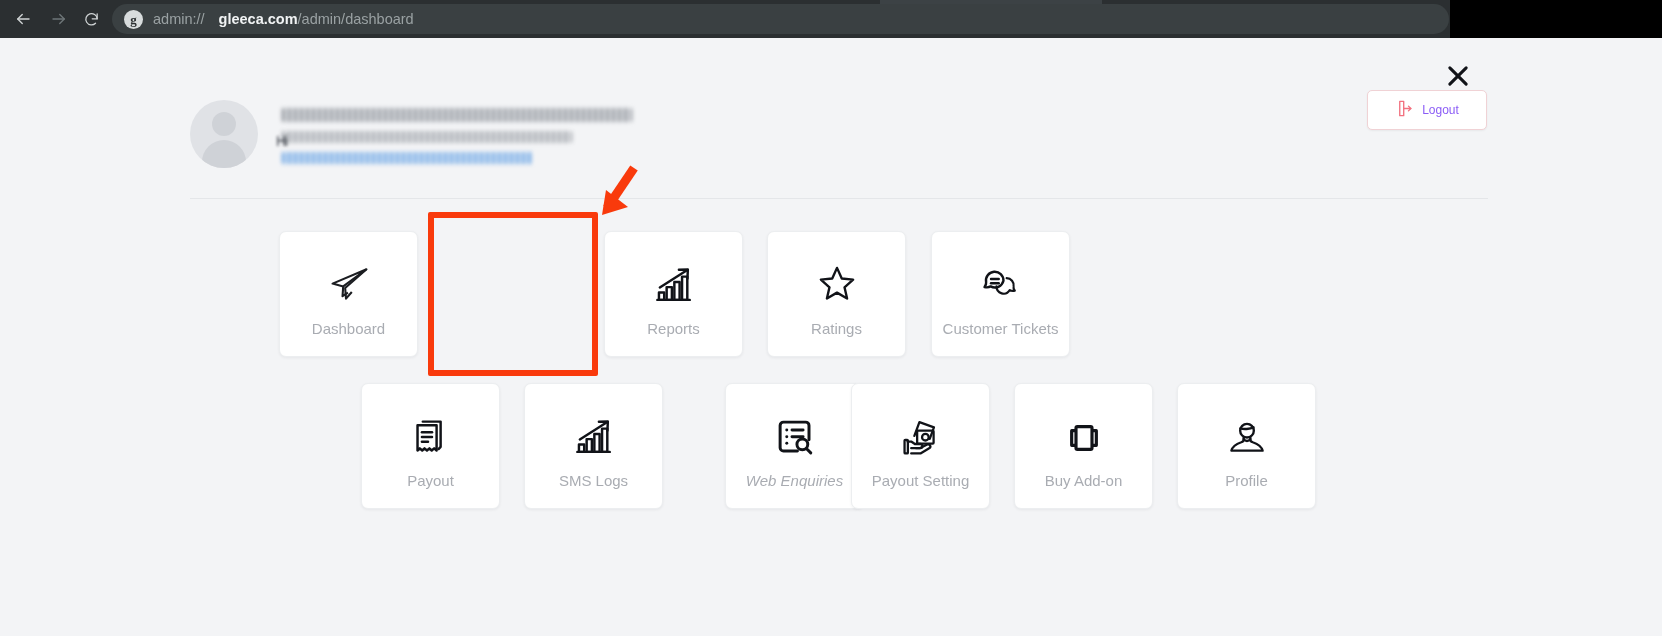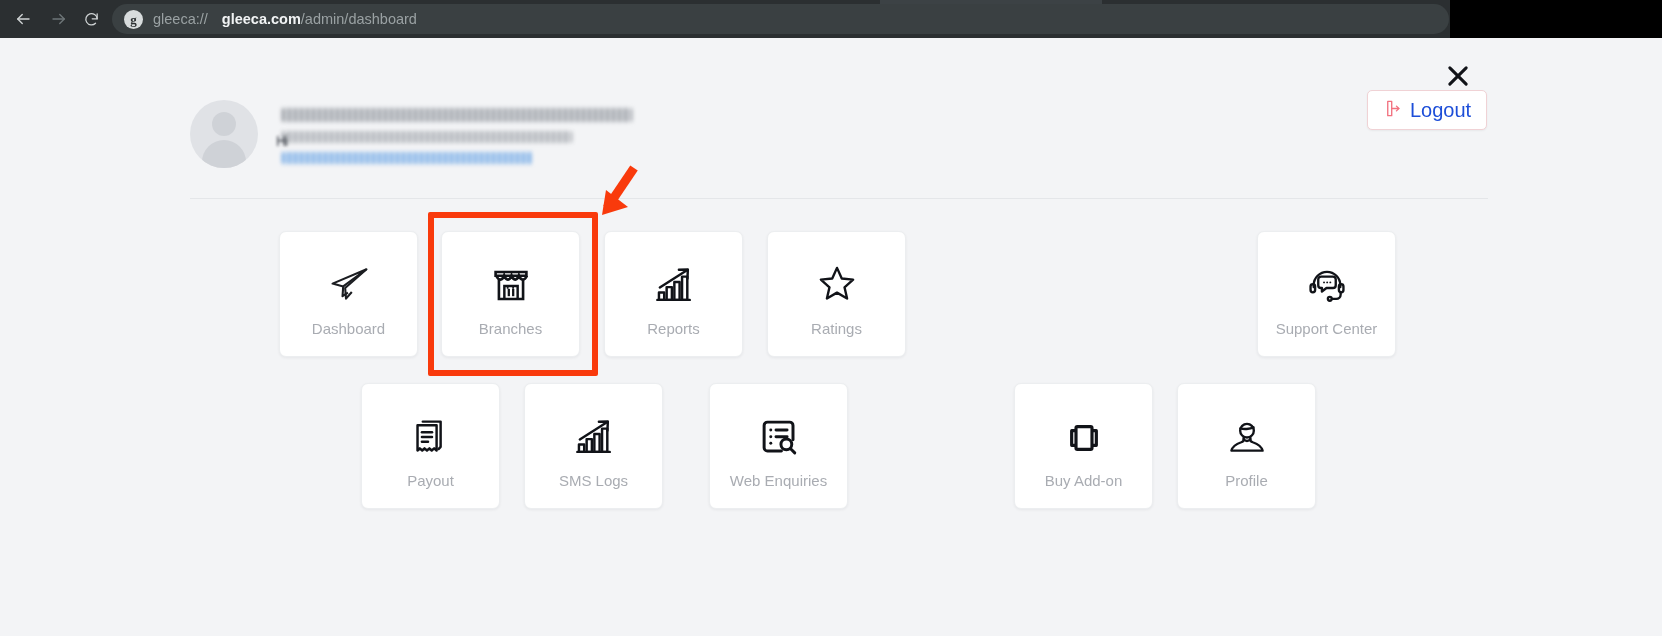--- a/index.html
+++ b/index.html
@@ -65,21 +65,21 @@
   }
 
   #logout-btn{
     position:absolute; left:1367px; top:52px;
     width:120px; height:40px;
     background:#fff; border:1px solid #f0d2d5; border-radius:5px;
     display:flex; align-items:center; justify-content:center; gap:8px;
     box-shadow:0 1px 2px rgba(0,0,0,.05);
     cursor:pointer;
   }
-  #logout-btn .lbl{ color:#1d4ed8; font-size:20px; }
+  #logout-btn .lbl{ color:#8b5cf6; font-size:12px; }
 
   
   #profile{
     position:absolute; left:190px; top:62px;
     display:flex; align-items:flex-start; gap:24px;
   }
   #avatar{
     width:68px; height:68px; border-radius:50%;
     background:#e0e2e6; position:relative; overflow:hidden; flex:0 0 auto;
   }
@@ -172,21 +172,21 @@
   </div>
   <div class="nav-btn" id="nav-reload">
     <svg width="17" height="17" viewBox="0 0 24 24" fill="none" stroke="#cfd3d4" stroke-width="1.8" stroke-linecap="round" stroke-linejoin="round">
       <path d="M20 11a8 8 0 1 0-2.3 6.3"></path>
         <polyline points="20,4 20,11 13,11"></polyline>
     </svg>
   </div>
 
   <div id="omnibox">
     <div id="site-badge">g</div>
-    <div id="url-text"><span class="scheme">gleeca://</span><span class="host">gleeca.com</span><span class="path">/admin/dashboard</span></div>
+    <div id="url-text"><span class="scheme">admin://</span><span class="host">gleeca.com</span><span class="path">/admin/dashboard</span></div>
   </div>
 </div>
 
 <div id="page">
 
   <div id="close-btn">
     <svg width="28" height="28" viewBox="0 0 24 24" fill="none" stroke="#111318" stroke-width="2.6" stroke-linecap="round">
       <line x1="5" y1="5" x2="19" y2="19"></line>
         <line x1="19" y1="5" x2="5" y2="19"></line>
     </svg>
@@ -222,35 +222,20 @@
     <div class="ico">
       <svg width="42" height="42" viewBox="0 0 24 24" fill="none" stroke="#1b1d21" stroke-width="1.2" stroke-linejoin="round">
         <path d="M22 3 2.6 11.2l6.1 1.6L22 3z"></path>
           <path d="M22 3 9.8 13.7l.5 6.1L13.6 16"></path>
         <path d="m8.7 12.8-.4 5.6 3.1-2.1"></path>
       </svg>
     </div>
     <div class="cap">Dashboard</div>
   </div>
 
-  <div class="tile" style="left:441px;top:193px;width:139px;height:126px;">
-    <div class="ico">
-      <svg width="42" height="42" viewBox="0 0 24 24" fill="none" stroke="#111318" stroke-width="1.5">
-        <path d="M3.2 4.6h17.6v2.1H3.2z" fill="#fff"></path>
-        <path d="M3.6 6.7c.6 1.4 1.4 2.2 2.4 2.2s1.7-.8 2.1-2.2c.4 1.4 1.1 2.2 2.1 2.2s1.7-.8 2.1-2.2
-                 c.4 1.4 1.1 2.2 2.1 2.2s1.7-.8 2.1-2.2c.4 1.4 1.2 2.2 2.2 2.2s1.8-.8 2.4-2.2"></path>
-        <path d="M5.1 9.2V20h13.8V9.2"></path>
-        <path d="M8.2 20v-7.4h7.6V20" stroke-width="1.4"></path>
-        <rect x="10.1" y="14.2" width="1.3" height="4.2" fill="#111318" stroke="none"></rect>
-        <rect x="12.6" y="14.2" width="1.3" height="4.2" fill="#111318" stroke="none"></rect>
-        <path d="M10.1 14.2v-1.3M13.2 14.2v-1.3" stroke-width="1"></path>
-      </svg>
-    </div>
-    <div class="cap">Branches</div>
-  </div>
 
   <div class="tile" style="left:604px;top:193px;width:139px;height:126px;">
     <div class="ico">
       <svg width="42" height="42" viewBox="0 0 24 24" fill="none" stroke="#111318" stroke-width="1.4" stroke-linecap="round" stroke-linejoin="round">
         <line x1="2.5" y1="20.5" x2="21" y2="20.5"></line>
         <rect x="3.4" y="16.3" width="3" height="4.2"></rect>
         <rect x="7.8" y="13.2" width="3" height="7.3"></rect>
         <rect x="12.2" y="10.3" width="3" height="10.2"></rect>
         <rect x="16.6" y="7.2" width="3" height="13.3"></rect>
         <path d="M3.9 13.4 19.6 3.4"></path>
@@ -262,39 +247,33 @@
 
   <div class="tile" style="left:767px;top:193px;width:139px;height:126px;">
     <div class="ico">
       <svg width="44" height="44" viewBox="0 0 24 24" fill="none" stroke="#111318" stroke-width="1.3" stroke-linejoin="round">
         <path d="M12 3.2 14.6 9l6.2.6-4.7 4.2 1.4 6.1L12 16.7 6.5 19.9l1.4-6.1L3.2 9.6 9.4 9z"></path>
       </svg>
     </div>
     <div class="cap">Ratings</div>
   </div>
 
-
-
-  <div class="tile" style="left:1257px;top:193px;width:139px;height:126px;">
-    <div class="ico">
-      <svg width="42" height="42" viewBox="0 0 24 24" fill="none" stroke="#111318" stroke-width="1.35" stroke-linecap="round" stroke-linejoin="round">
-        <path d="M4.4 13.2v-1.1a7.6 7.6 0 0 1 15.2 0v1.1"></path>
-        <rect x="2.6" y="11.6" width="2.6" height="4.6" rx="1.3"></rect>
-        <rect x="18.8" y="11.6" width="2.6" height="4.6" rx="1.3"></rect>
-        <path d="M19.8 16.2v1.2a2.5 2.5 0 0 1-2.5 2.5h-2.1"></path>
-        <circle cx="13.6" cy="19.9" r="1.1"></circle>
-        <path d="M8.6 7.2h6.8a1.6 1.6 0 0 1 1.6 1.6v3.3a1.6 1.6 0 0 1-1.6 1.6h-3.7l-2.6 2v-2h-.5
-                 a1.6 1.6 0 0 1-1.6-1.6V8.8a1.6 1.6 0 0 1 1.6-1.6z"></path>
-        <circle cx="10.3" cy="10.5" r=".55" fill="#111318" stroke="none"></circle>
-        <circle cx="12.1" cy="10.5" r=".55" fill="#111318" stroke="none"></circle>
-        <circle cx="13.9" cy="10.5" r=".55" fill="#111318" stroke="none"></circle>
-      </svg>
-    </div>
-    <div class="cap">Support Center</div>
-  </div>
+  <div class="tile" style="left:931px;top:193px;width:139px;height:126px;">
+    <div class="ico">
+      <svg width="42" height="42" viewBox="0 0 24 24" fill="none" stroke="#111318" stroke-width="1.4" stroke-linecap="round" stroke-linejoin="round">
+        <path d="M13.4 9.6a5 5 0 1 0-9.9.8c.1.9-.2 1.9-.9 2.8 1.5.3 2.7.1 3.5-.4a5 5 0 0 0 7.3-3.2z"></path>
+        <path d="M10.4 13.2a4.6 4.6 0 0 0 8.6 2.4c.8.5 1.9.7 3.3.4-.7-.9-1-1.9-.8-2.7a4.6 4.6 0 0 0-4.5-5.4" transform="translate(-1.4,0.8) scale(0.88) translate(1.9,0.4)"></path>
+        <line x1="6.3" y1="8.6" x2="10.7" y2="8.6"></line>
+          <line x1="6.3" y1="11" x2="10.7" y2="11"></line>
+      </svg>
+    </div>
+    <div class="cap">Customer Tickets</div>
+  </div>
+
+
 
   <div class="tile" style="left:361px;top:345px;width:139px;height:126px;">
     <div class="ico">
       <svg width="42" height="42" viewBox="0 0 24 24" fill="none" stroke="#111318" stroke-width="1.4" stroke-linecap="round" stroke-linejoin="round">
         <path d="M7.3 3.2h10.2v14.4l-1.2 1.3"></path>
         <path d="M4.3 5.3h10.9v14.4l-1.4-1.2-1.4 1.2-1.3-1.2-1.4 1.2-1.4-1.2-1.3 1.2-1.4-1.2-1.3 1.2z"></path>
         <line x1="6.8" y1="9.3" x2="12.6" y2="9.3"></line>
         <line x1="6.8" y1="12" x2="12.6" y2="12"></line>
         <line x1="6.8" y1="14.7" x2="10.3" y2="14.7"></line>
       </svg>
@@ -310,37 +289,50 @@
         <rect x="7.8" y="13.2" width="3" height="7.3"></rect>
         <rect x="12.2" y="10.3" width="3" height="10.2"></rect>
         <rect x="16.6" y="7.2" width="3" height="13.3"></rect>
         <path d="M3.9 13.4 19.6 3.4"></path>
           <polyline points="14.8,3.3 19.9,3.1 19.7,8.2"></polyline>
       </svg>
     </div>
     <div class="cap">SMS Logs</div>
   </div>
 
-  <div class="tile" style="left:709px;top:345px;width:139px;height:126px;">
+  <div class="tile" style="left:725px;top:345px;width:139px;height:126px;font-style:italic;">
     <div class="ico">
       <svg width="42" height="42" viewBox="0 0 24 24" fill="none" stroke="#111318" stroke-width="1.7" stroke-linecap="round" stroke-linejoin="round">
         <path d="M20 13.6V5.4A1.9 1.9 0 0 0 18.1 3.5H5.4A1.9 1.9 0 0 0 3.5 5.4v12.7
                  A1.9 1.9 0 0 0 5.4 20h8"></path>
         <circle cx="7.3" cy="8" r=".85" fill="#111318" stroke="none"></circle>
         <circle cx="7.3" cy="11.8" r=".85" fill="#111318" stroke="none"></circle>
         <circle cx="7.3" cy="15.6" r=".85" fill="#111318" stroke="none"></circle>
         <line x1="10.3" y1="8" x2="16.6" y2="8"></line>
         <line x1="10.3" y1="11.8" x2="16.6" y2="11.8"></line>
         <circle cx="16.2" cy="16.2" r="3.1"></circle>
         <line x1="18.5" y1="18.6" x2="21" y2="21.1"></line>
       </svg>
     </div>
     <div class="cap">Web Enquiries</div>
   </div>
 
+  <div class="tile" style="left:851px;top:345px;width:139px;height:126px;">
+    <div class="ico">
+      <svg width="42" height="42" viewBox="0 0 24 24" fill="none" stroke="#111318" stroke-width="1.3" stroke-linecap="round" stroke-linejoin="round">
+        <path d="M8.2 11.4 11.1 3.5l8.3 3-2.4 6.6"></path>
+        <rect x="9.8" y="8.4" width="9.4" height="7.4" rx=".5"></rect>
+        <circle cx="14.5" cy="12.1" r="1.9"></circle>
+        <path d="M4.3 14.6h2.1l2.1 1.4h3.1a1.2 1.2 0 0 1 0 2.4H9.1"></path>
+        <path d="M6.4 18.4h4.8l4.4-2.1a1.2 1.2 0 0 1 1.3 2l-5.2 3.1H6.4"></path>
+        <rect x="2.6" y="13.6" width="1.9" height="7.8" rx=".4"></rect>
+      </svg>
+    </div>
+    <div class="cap">Payout Setting</div>
+  </div>
 
   <div class="tile" style="left:1014px;top:345px;width:139px;height:126px;">
     <div class="ico">
       <svg width="40" height="40" viewBox="0 0 24 24" fill="none" stroke="#111318" stroke-width="1.9" stroke-linejoin="round">
         <rect x="7.2" y="5.2" width="9.6" height="13.6" rx=".8"></rect>
         <path d="M7.2 7.6H4.6v8.8h2.6"></path>
         <path d="M16.8 7.6h2.6v8.8h-2.6"></path>
       </svg>
     </div>
     <div class="cap">Buy Add-on</div>

